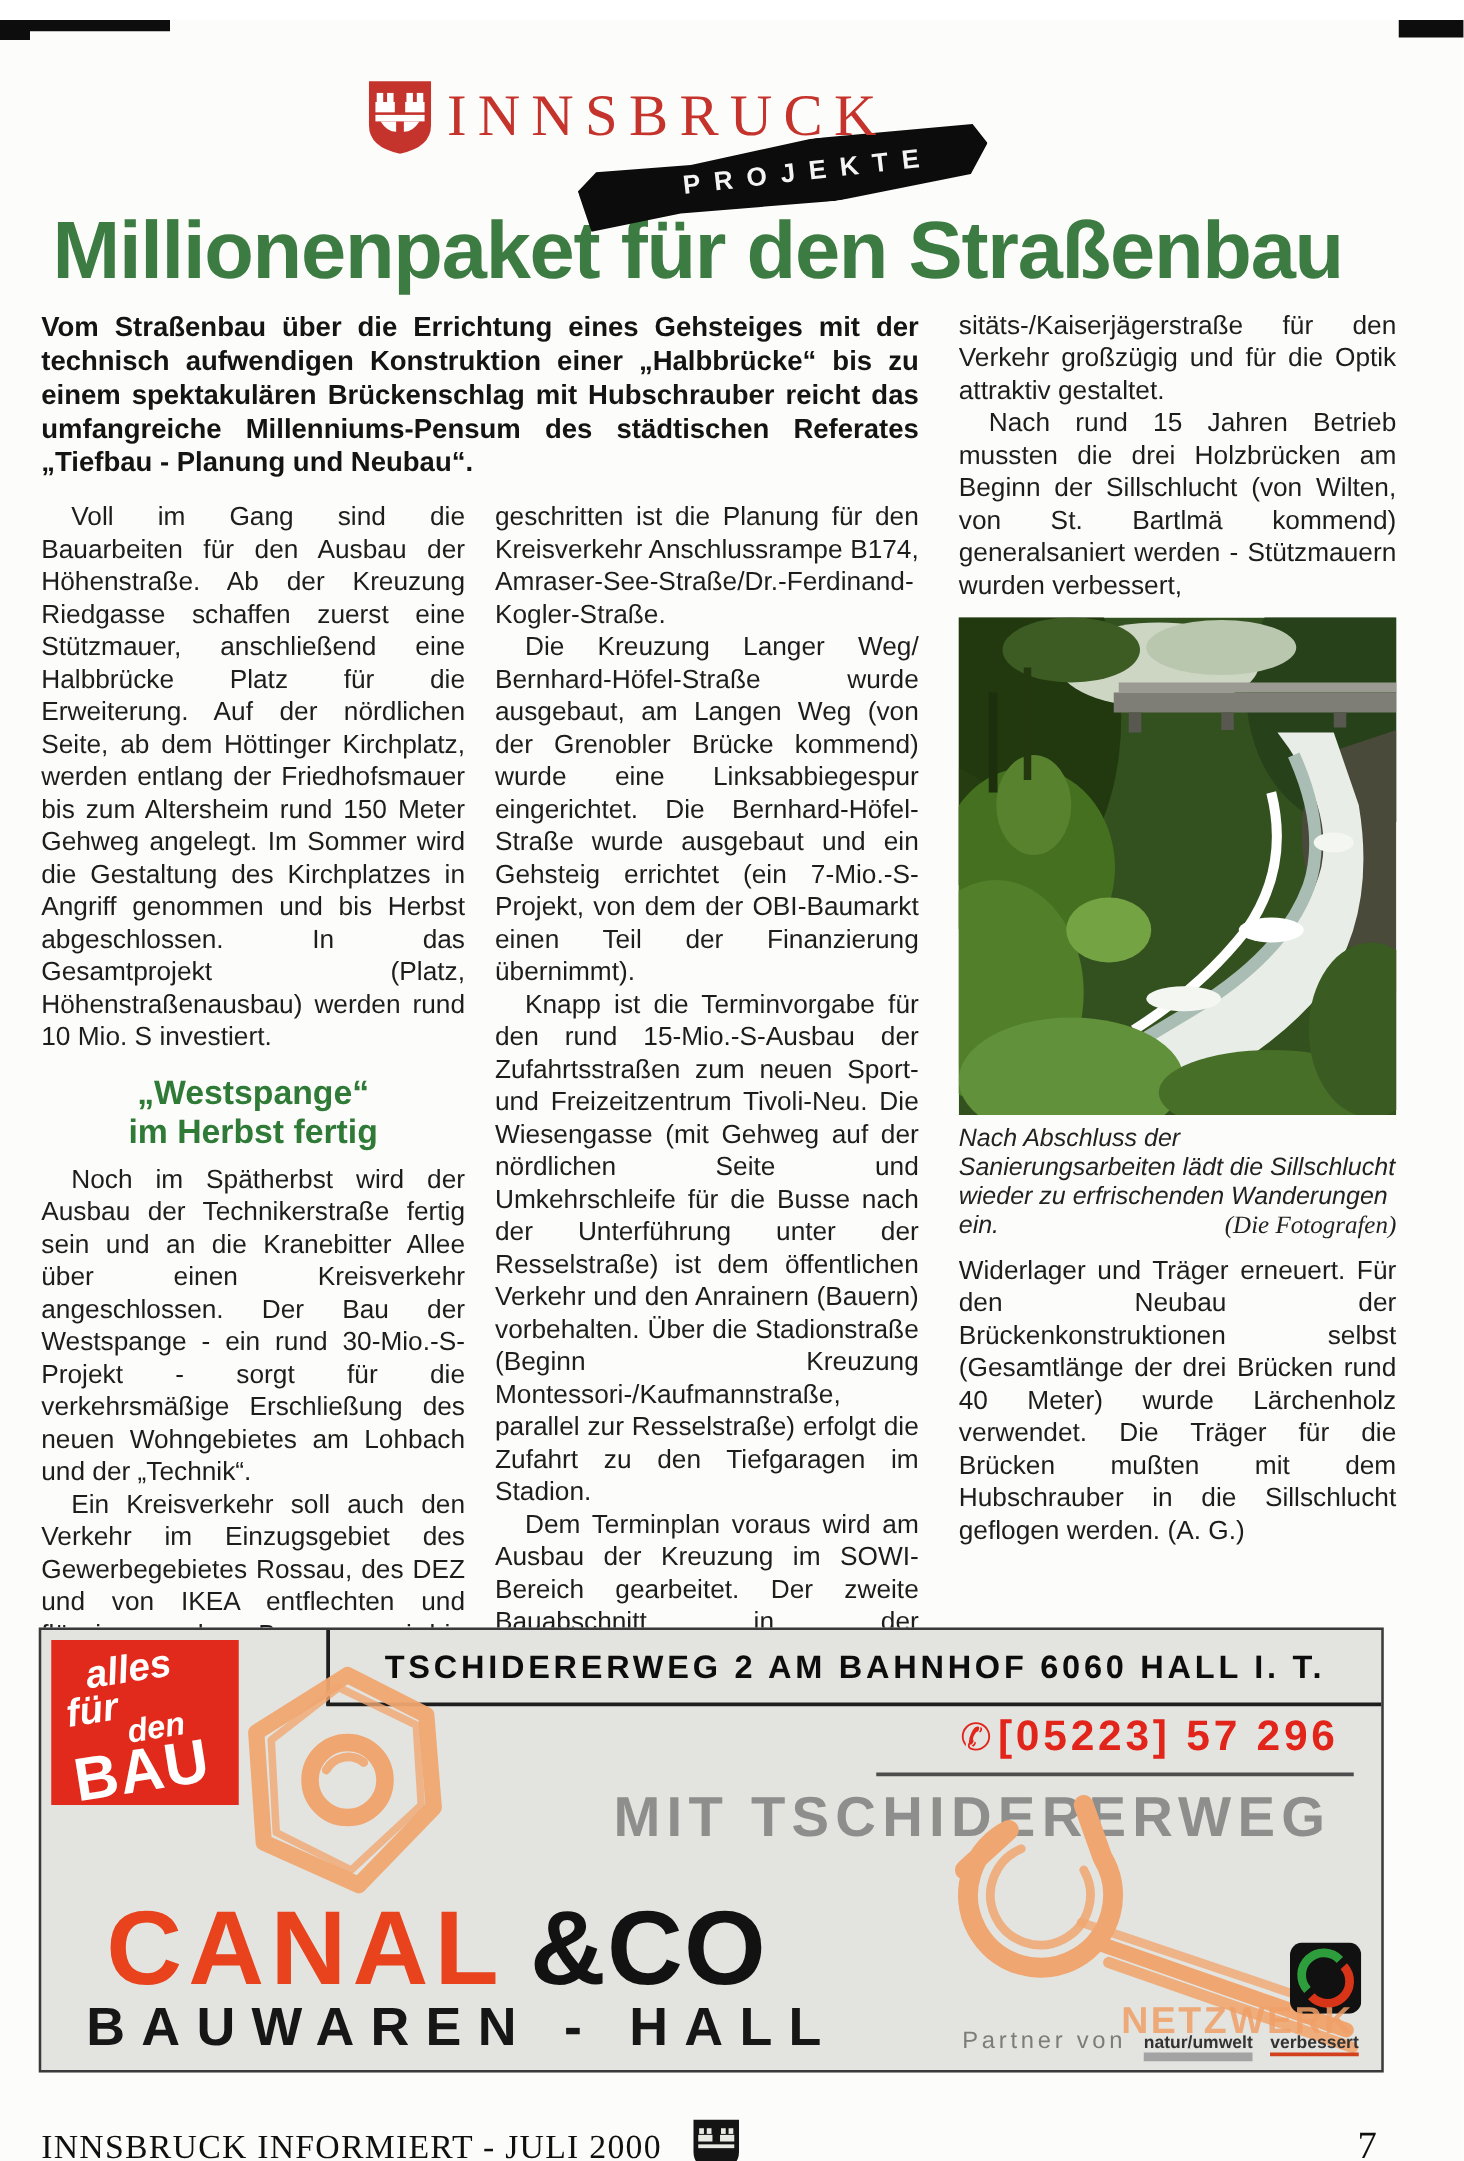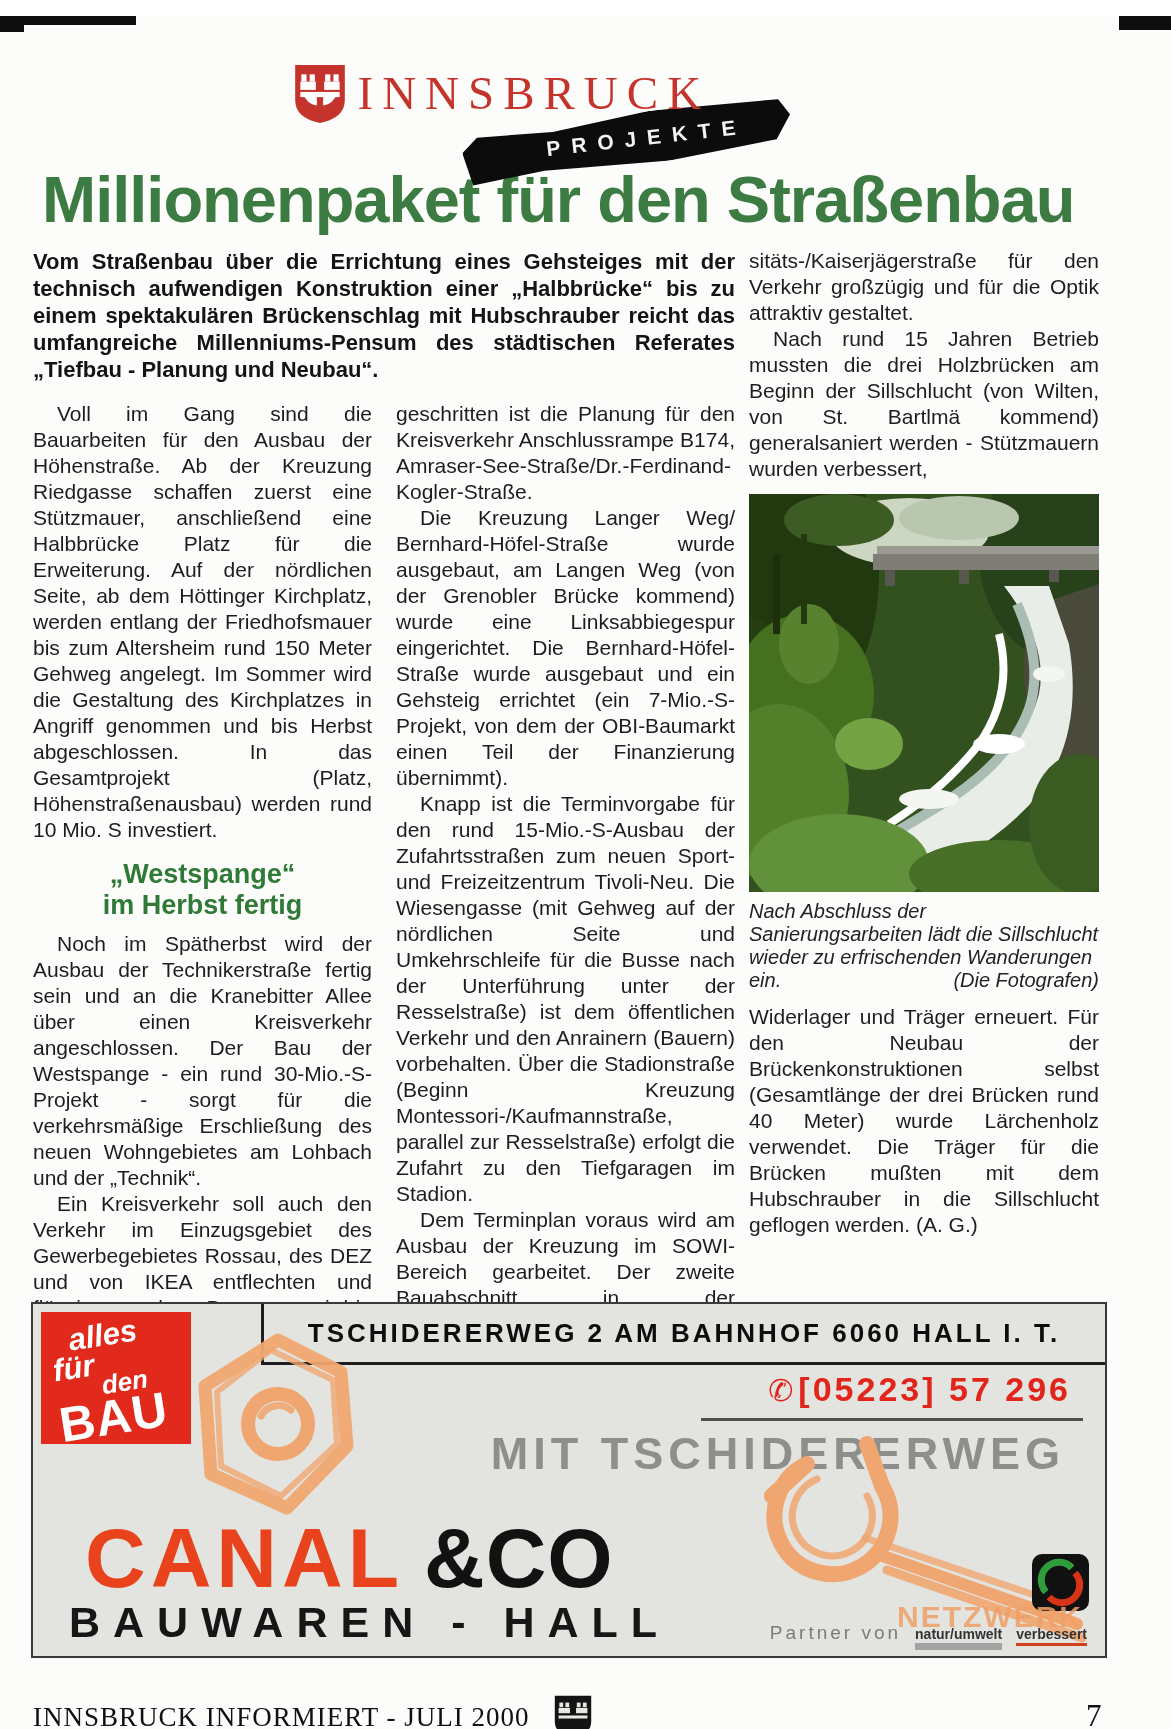--- a/index.html
+++ b/index.html
@@ -40,41 +40,41 @@
     padding-left:40px; transform:rotate(1deg);
   }
 
   .title {
     position:absolute; top:146px; left:42px; width:1100px;
     font-size:65px; font-weight:bold; color:#3c7c42; letter-spacing:-1px;
     white-space:nowrap;
   }
 
   
-  .main { position:absolute; top:232px; left:33px; width:1078px; display:flex; gap:14px; }
+  .main { position:absolute; top:232px; left:33px; width:1078px; display:flex; gap:32px; }
   .left-wrap { width:702px; }
   .lead {
     font-weight:bold; font-size:22px; line-height:27px; text-align:justify;
     color:#141414; margin-bottom:18px;
   }
   .cols { display:flex; gap:24px; }
   .col { width:339px; }
   .col3 { width:350px; }
   .bodytext p { font-size:21px; line-height:26px; text-align:justify; color:#1d1d1d; }
   .bodytext p.indent { text-indent:24px; }
   .greenhead {
     color:#2e7a36; font-weight:bold; font-size:27px; line-height:31px;
     text-align:center; white-space:pre-line; margin:16px 0 10px 0;
   }
   .photo { display:block; width:350px; height:398px; margin:12px 0 8px 0; }
   .caption {
     position:relative; font-style:italic; font-size:20px; line-height:23px;
     color:#222; margin-bottom:12px; padding-right:0;
   }
-  .credit { position:absolute; right:0; bottom:0; font-style:italic; }
+  .credit { position:absolute; right:0; bottom:0; font-style:italic;font-family:Liberation Serif, serif; }
 
   
   .ad {
     position:absolute; left:31px; top:1286px; width:1076px; height:356px;
     background:#e3e3e0; border:2px solid #3a3a3a;
   }
   .ad-badge {
     position:absolute; left:8px; top:8px; width:150px; height:132px;
     background:#e12a1c; color:#fff; overflow:hidden;
   }

